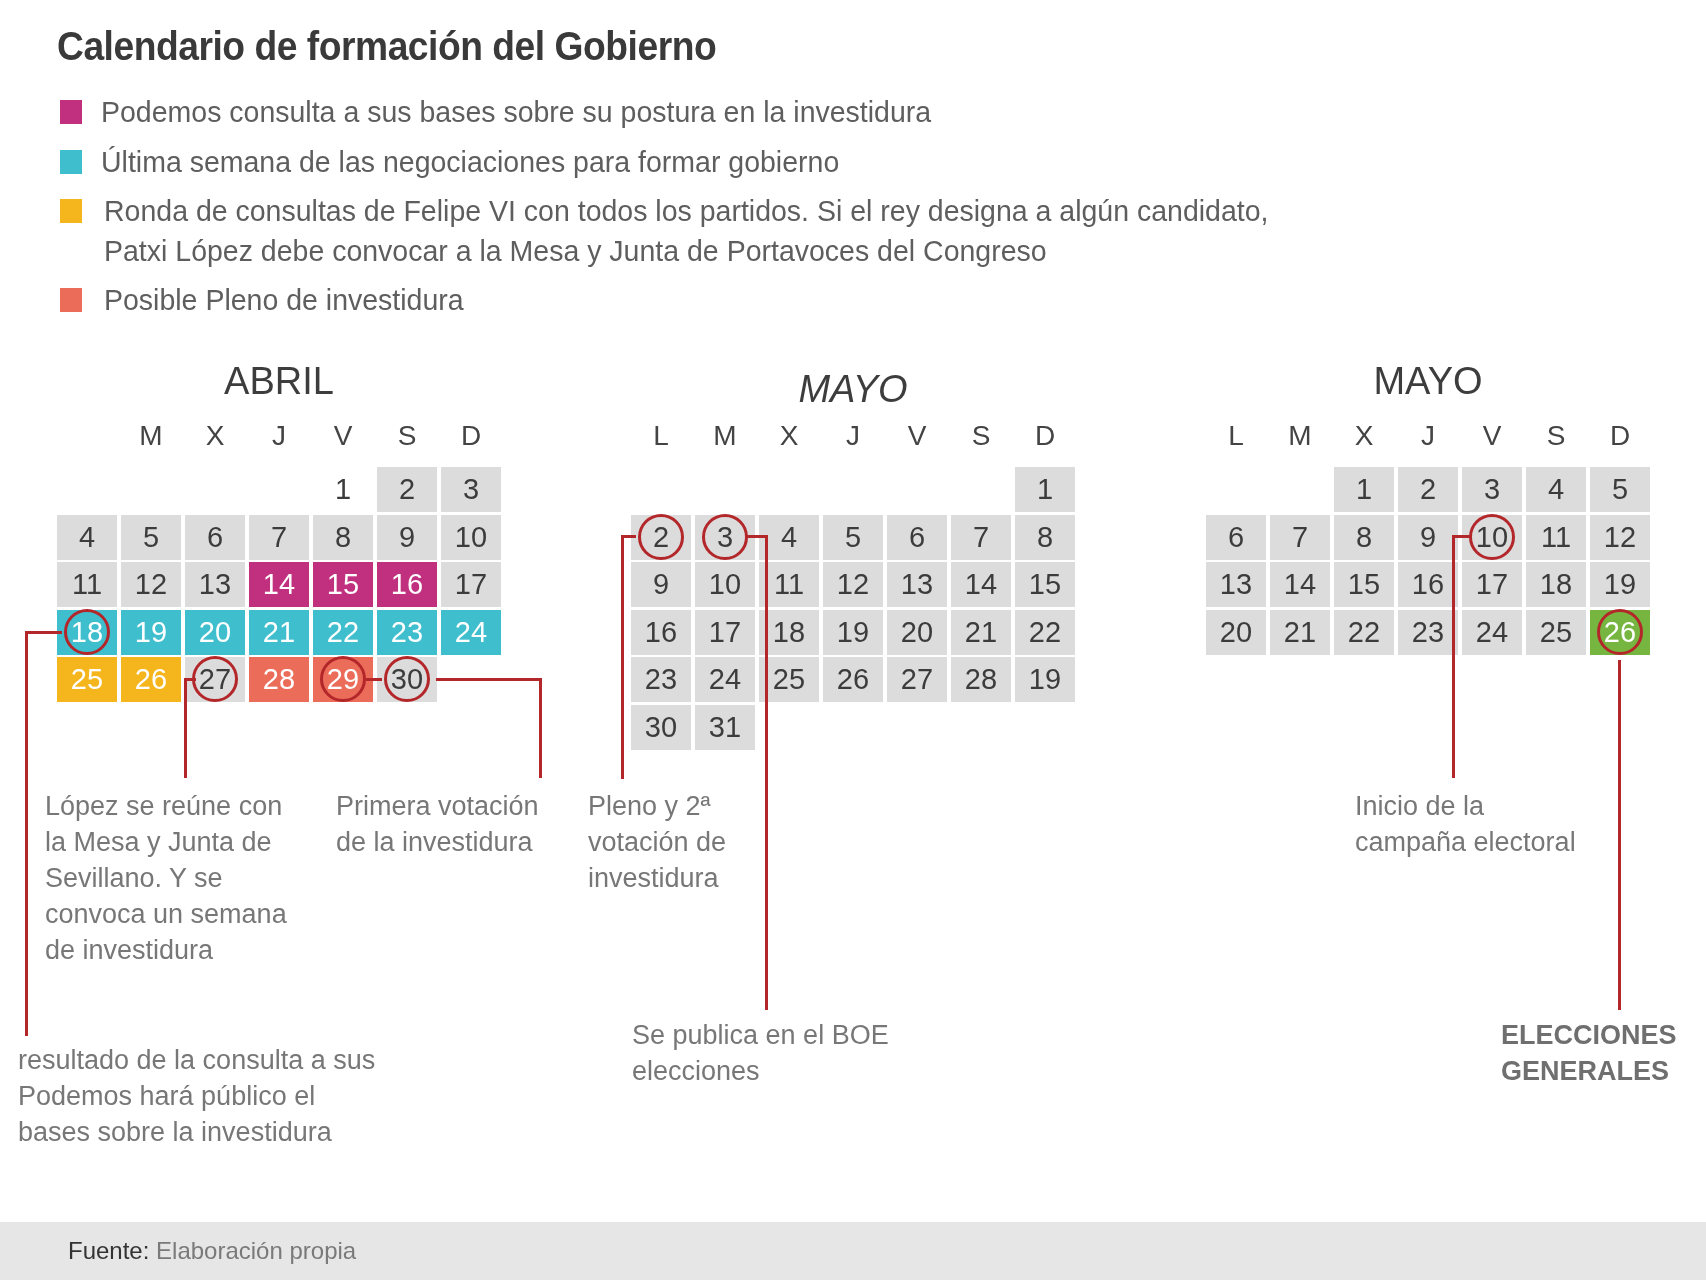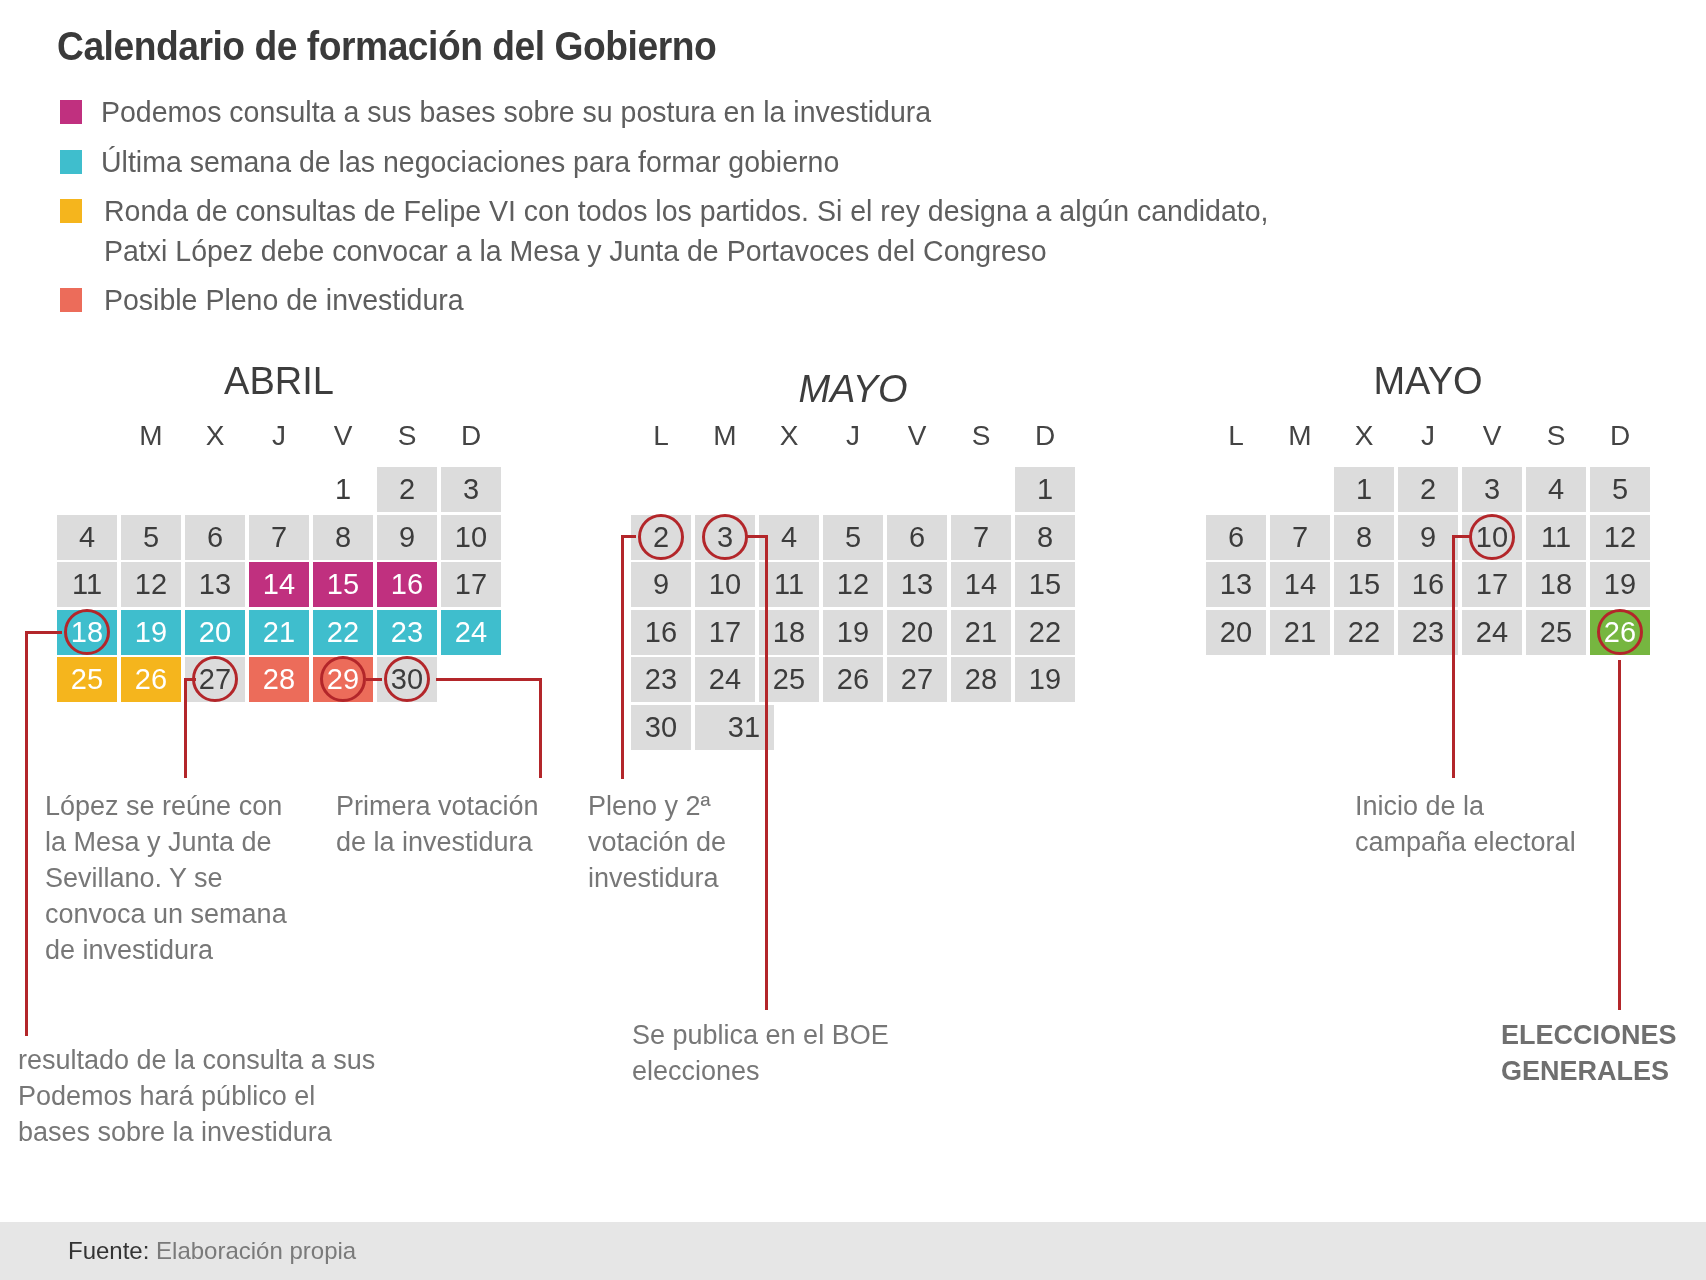--- a/index.html
+++ b/index.html
@@ -116,21 +116,21 @@
     <div class="cell" style="left: 951px; top: 609.5px;">21</div>
     <div class="cell" style="left: 1015px; top: 609.5px;">22</div>
     <div class="cell" style="left: 631px; top: 657px;">23</div>
     <div class="cell" style="left: 695px; top: 657px;">24</div>
     <div class="cell" style="left: 759px; top: 657px;">25</div>
     <div class="cell" style="left: 823px; top: 657px;">26</div>
     <div class="cell" style="left: 887px; top: 657px;">27</div>
     <div class="cell" style="left: 951px; top: 657px;">28</div>
     <div class="cell" style="left: 1015px; top: 657px;">19</div>
     <div class="cell" style="left: 631px; top: 704.5px;">30</div>
-    <div class="cell" style="left: 695px; top: 704.5px; padding-left: 19px;">31</div>
+    <div class="cell" style="left: 695px; top: 704.5px;">31</div>
     <div class="month" style="left: 1278px; top: 360px;">MAYO</div>
     <div class="dow" style="left: 1206px; top: 420px;">L</div>
     <div class="dow" style="left: 1270px; top: 420px;">M</div>
     <div class="dow" style="left: 1334px; top: 420px;">X</div>
     <div class="dow" style="left: 1398px; top: 420px;">J</div>
     <div class="dow" style="left: 1462px; top: 420px;">V</div>
     <div class="dow" style="left: 1526px; top: 420px;">S</div>
     <div class="dow" style="left: 1590px; top: 420px;">D</div>
     <div class="cell" style="left: 1334px; top: 467px;">1</div>
     <div class="cell" style="left: 1398px; top: 467px;">2</div>

